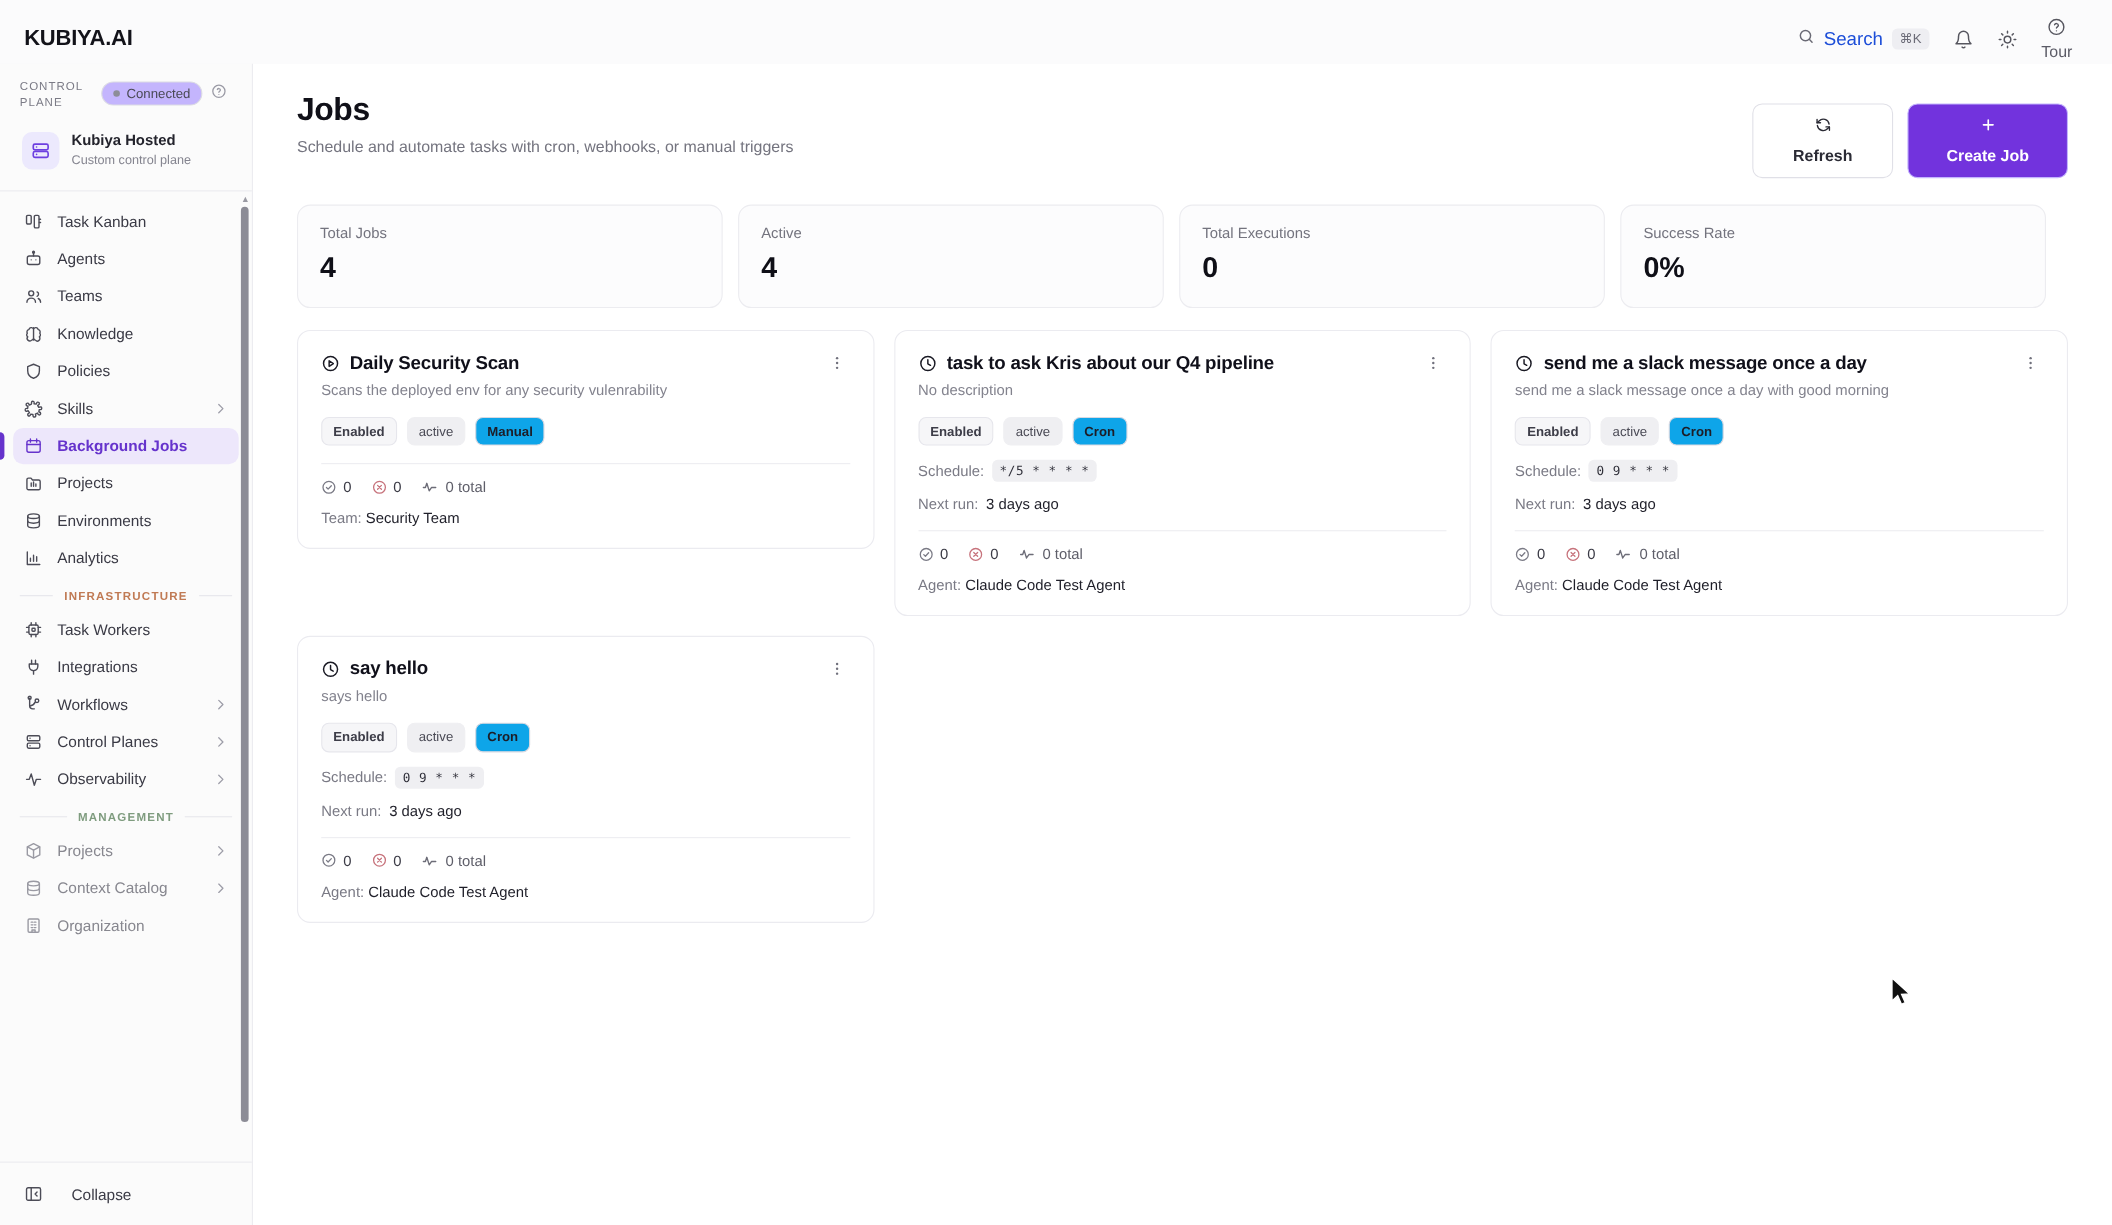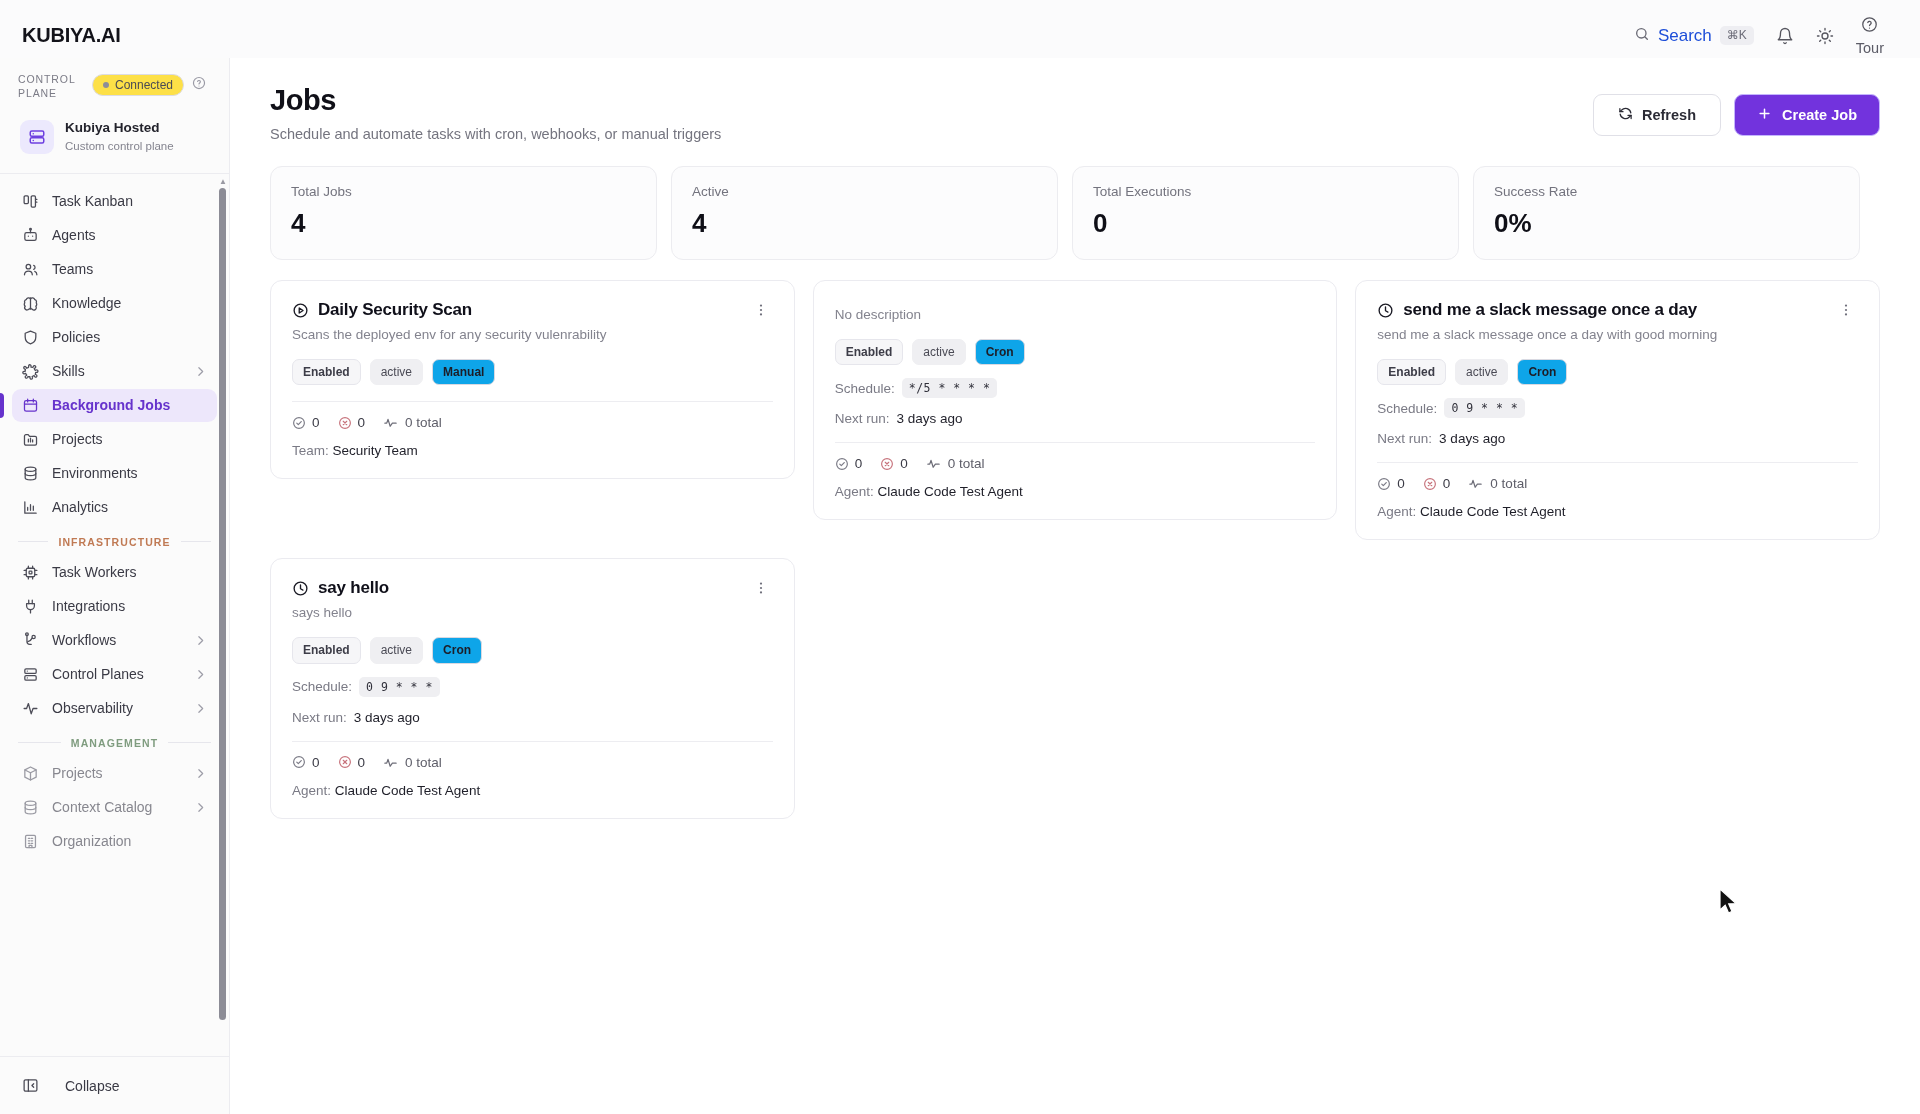--- a/index.html
+++ b/index.html
@@ -53,21 +53,21 @@
     display: flex; align-items: flex-start; gap: 8px;
   }
   .cp-label {
     font-size: 10.5px; letter-spacing: 0.9px; color: #7b7b86;
     line-height: 1.35; width: 66px; text-transform: uppercase;
   }
   .conn-pill {
     display: inline-flex; align-items: center; gap: 6px;
     border: 1px solid #dcdce3; border-radius: 20px;
     padding: 3px 10px; font-size: 12px; color: #4a4a55;
-    background: #fde047; margin-top: 2px;
+    background: #c4b5fd; margin-top: 2px;
   }
   .conn-dot { width: 6px; height: 6px; border-radius: 50%; background: #8d8d98; }
   .help-circle { margin-top: 4px; color: #9a9aa5; }
 
   .cp-card {
     margin: 0 12px 12px; padding: 7px 8px;
     display: flex; align-items: center; gap: 11px;
     border-radius: 9px; cursor: pointer;
   }
   .cp-ico {
@@ -142,21 +142,21 @@
   .page-head {
     padding: 26px 40px 0 40px;
     display: flex; align-items: flex-start;
   }
   .page-title { font-size: 29px; font-weight: bold; color: #101018; letter-spacing: -0.4px; }
   .page-sub { font-size: 14.5px; color: #74747f; margin-top: 9px; }
   .head-actions { margin-left: auto; display: flex; gap: 13px; padding-top: 10px; }
   .btn {
     display: inline-flex; align-items: center; gap: 9px;
     border-radius: 9px; font-size: 14.5px; cursor: pointer;
-    padding: 11px 22px; white-space: nowrap;
+    padding: 11px 22px; white-space: nowrap; flex-direction: column;
   }
   .btn-secondary {
     background: #fff; border: 1px solid #e0e0e7; color: #2b2b35; font-weight: bold;
     min-width: 128px; justify-content: center;
   }
   .btn-primary {
     background: #7233dd; border: 1px solid #c4b5fd; color: #fff; font-weight: bold;
     min-width: 146px; justify-content: space-between;
   }
 
@@ -618,20 +618,38 @@
               <svg width="15" height="15" viewBox="0 0 24 24" fill="none" stroke="currentColor" stroke-width="2" stroke-linecap="round" stroke-linejoin="round">
                 <path d="M3 13h3l2-6 3.5 11L15 13h6"></path>
               </svg>
             </span>
             <span>0 total</span>
           </span>
         </div>
         <div class="job-foot"><span>Team: </span><b>Security Team</b></div>
       </div>
       <div class="job-card">
+        <div class="job-top">
+          <div class="job-title">
+            <span class="jico">
+              <svg width="17" height="17" viewBox="0 0 24 24" fill="none" stroke="currentColor" stroke-width="1.9" stroke-linecap="round" stroke-linejoin="round">
+                <circle cx="12" cy="12" r="9"></circle>
+                <path d="M12 7v5.3l3.4 2"></path>
+              </svg>
+            </span>
+            <span>task to ask Kris about our Q4 pipeline</span>
+          </div>
+          <span class="kebab">
+            <svg width="16" height="16" viewBox="0 0 24 24" fill="currentColor">
+              <circle cx="12" cy="5.4" r="1.65"></circle>
+              <circle cx="12" cy="12" r="1.65"></circle>
+              <circle cx="12" cy="18.6" r="1.65"></circle>
+            </svg>
+          </span>
+        </div>
         <div class="job-desc">No description</div>
         <div class="chips">
           <span class="chip enabled">Enabled</span>
           <span class="chip status">active</span>
           <span class="chip trigger">Cron</span>
         </div>
         <div class="job-line">
           <span>Schedule:</span>
           <span class="cron">*/5 * * * *</span>
         </div>

